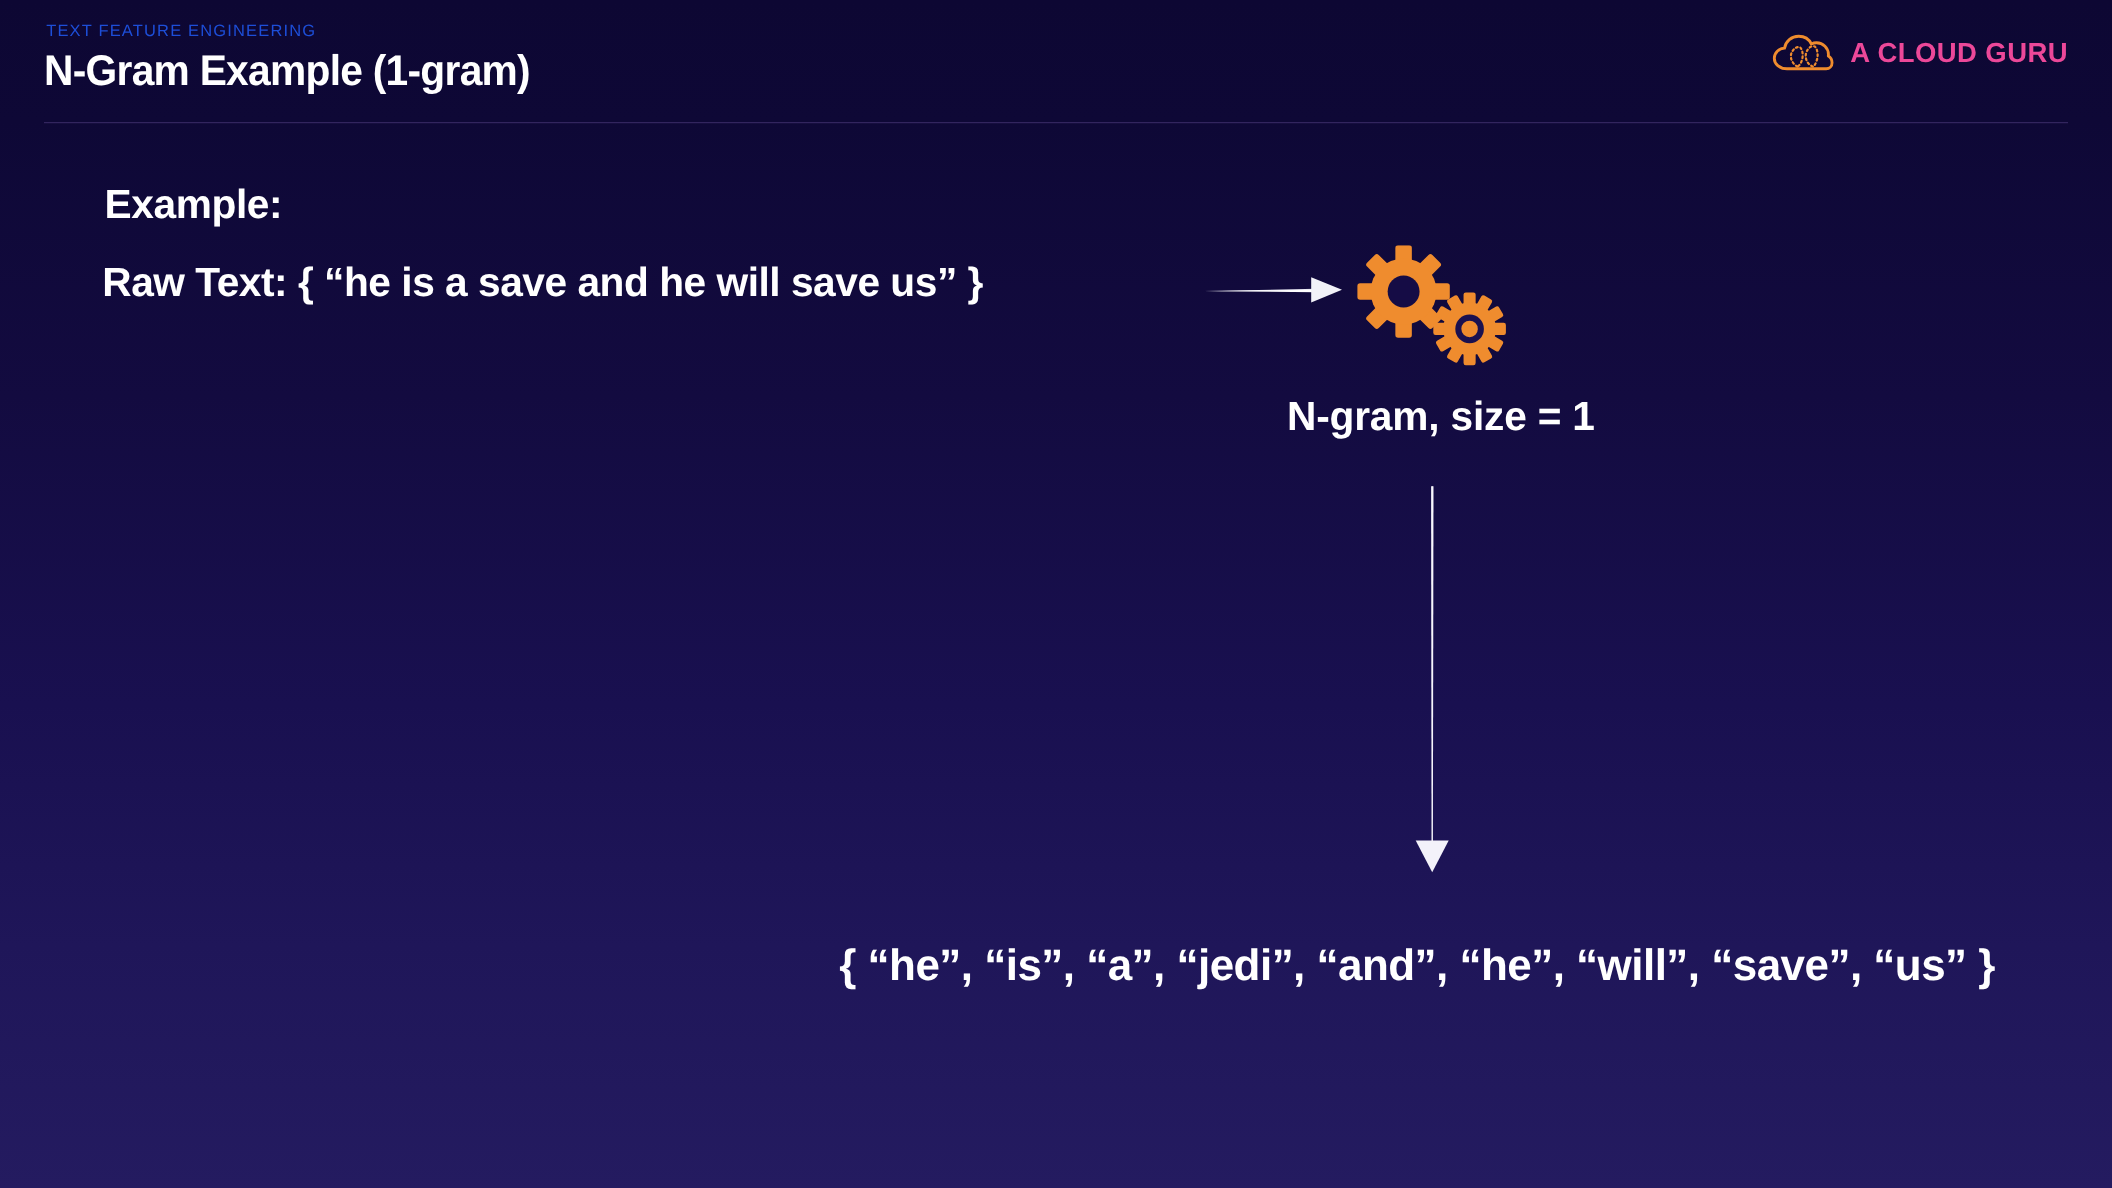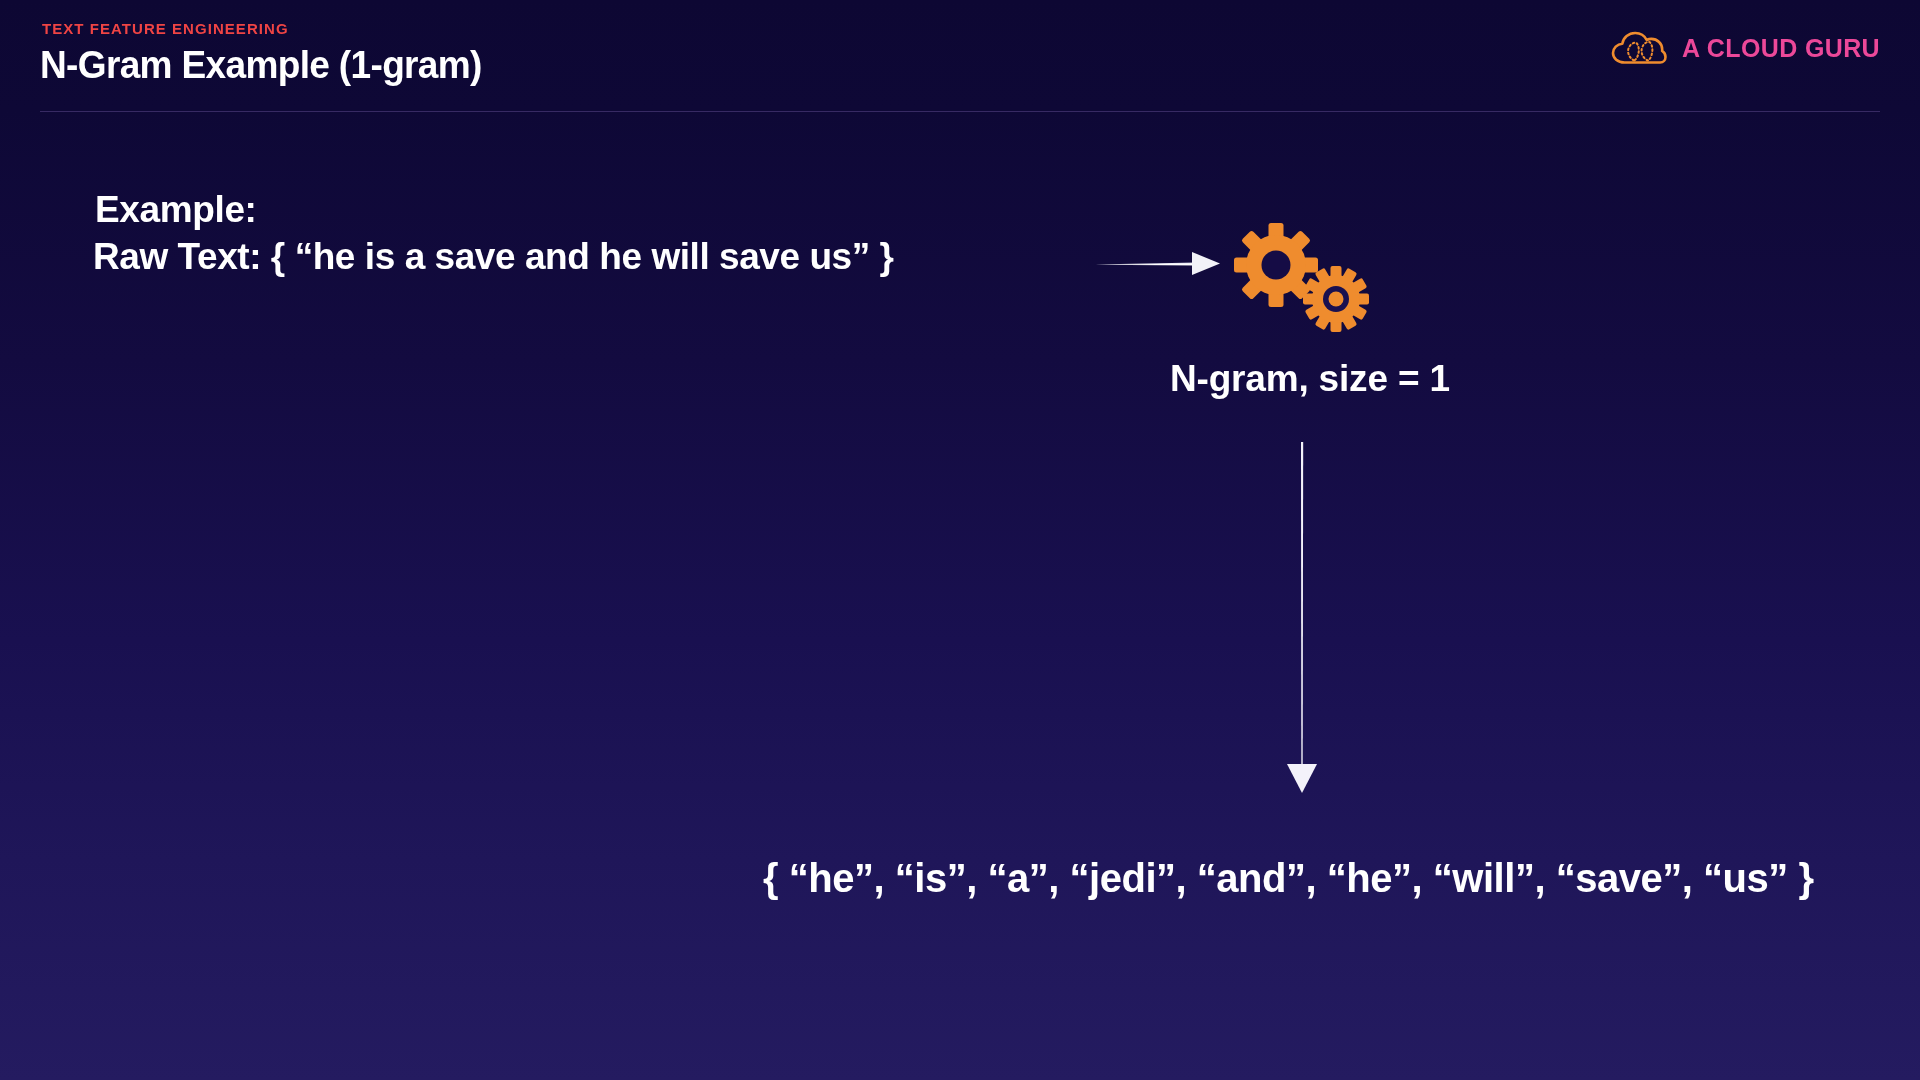--- a/index.html
+++ b/index.html
@@ -27,23 +27,23 @@
     position: absolute;
     left: 0; top: 0;
     width: 1920px;
     height: 112px;
   }
   .eyebrow {
     position: absolute;
     left: 42px;
     top: 20px;
     font-size: 15px;
-    font-weight: 700;
+    font-weight: 400;
     letter-spacing: 0.07em;
-    color: #ef4444;
+    color: #1d4ed8;
     text-transform: uppercase;
     white-space: nowrap;
   }
   .slide-title {
     position: absolute;
     left: 40px;
     top: 43px;
     font-size: 39px;
     font-weight: 700;
     letter-spacing: -0.018em;
@@ -82,21 +82,20 @@
 
   
   .example-label {
     position: absolute;
     left: 95px;
     top: 165px;
     font-size: 37px;
     font-weight: 700;
     letter-spacing: -0.01em;
     white-space: nowrap;
-    margin-top: 24px;
   }
   .raw-text-line {
     position: absolute;
     left: 93px;
     top: 236px;
     font-size: 37px;
     font-weight: 700;
     letter-spacing: -0.012em;
     white-space: nowrap;
   }

